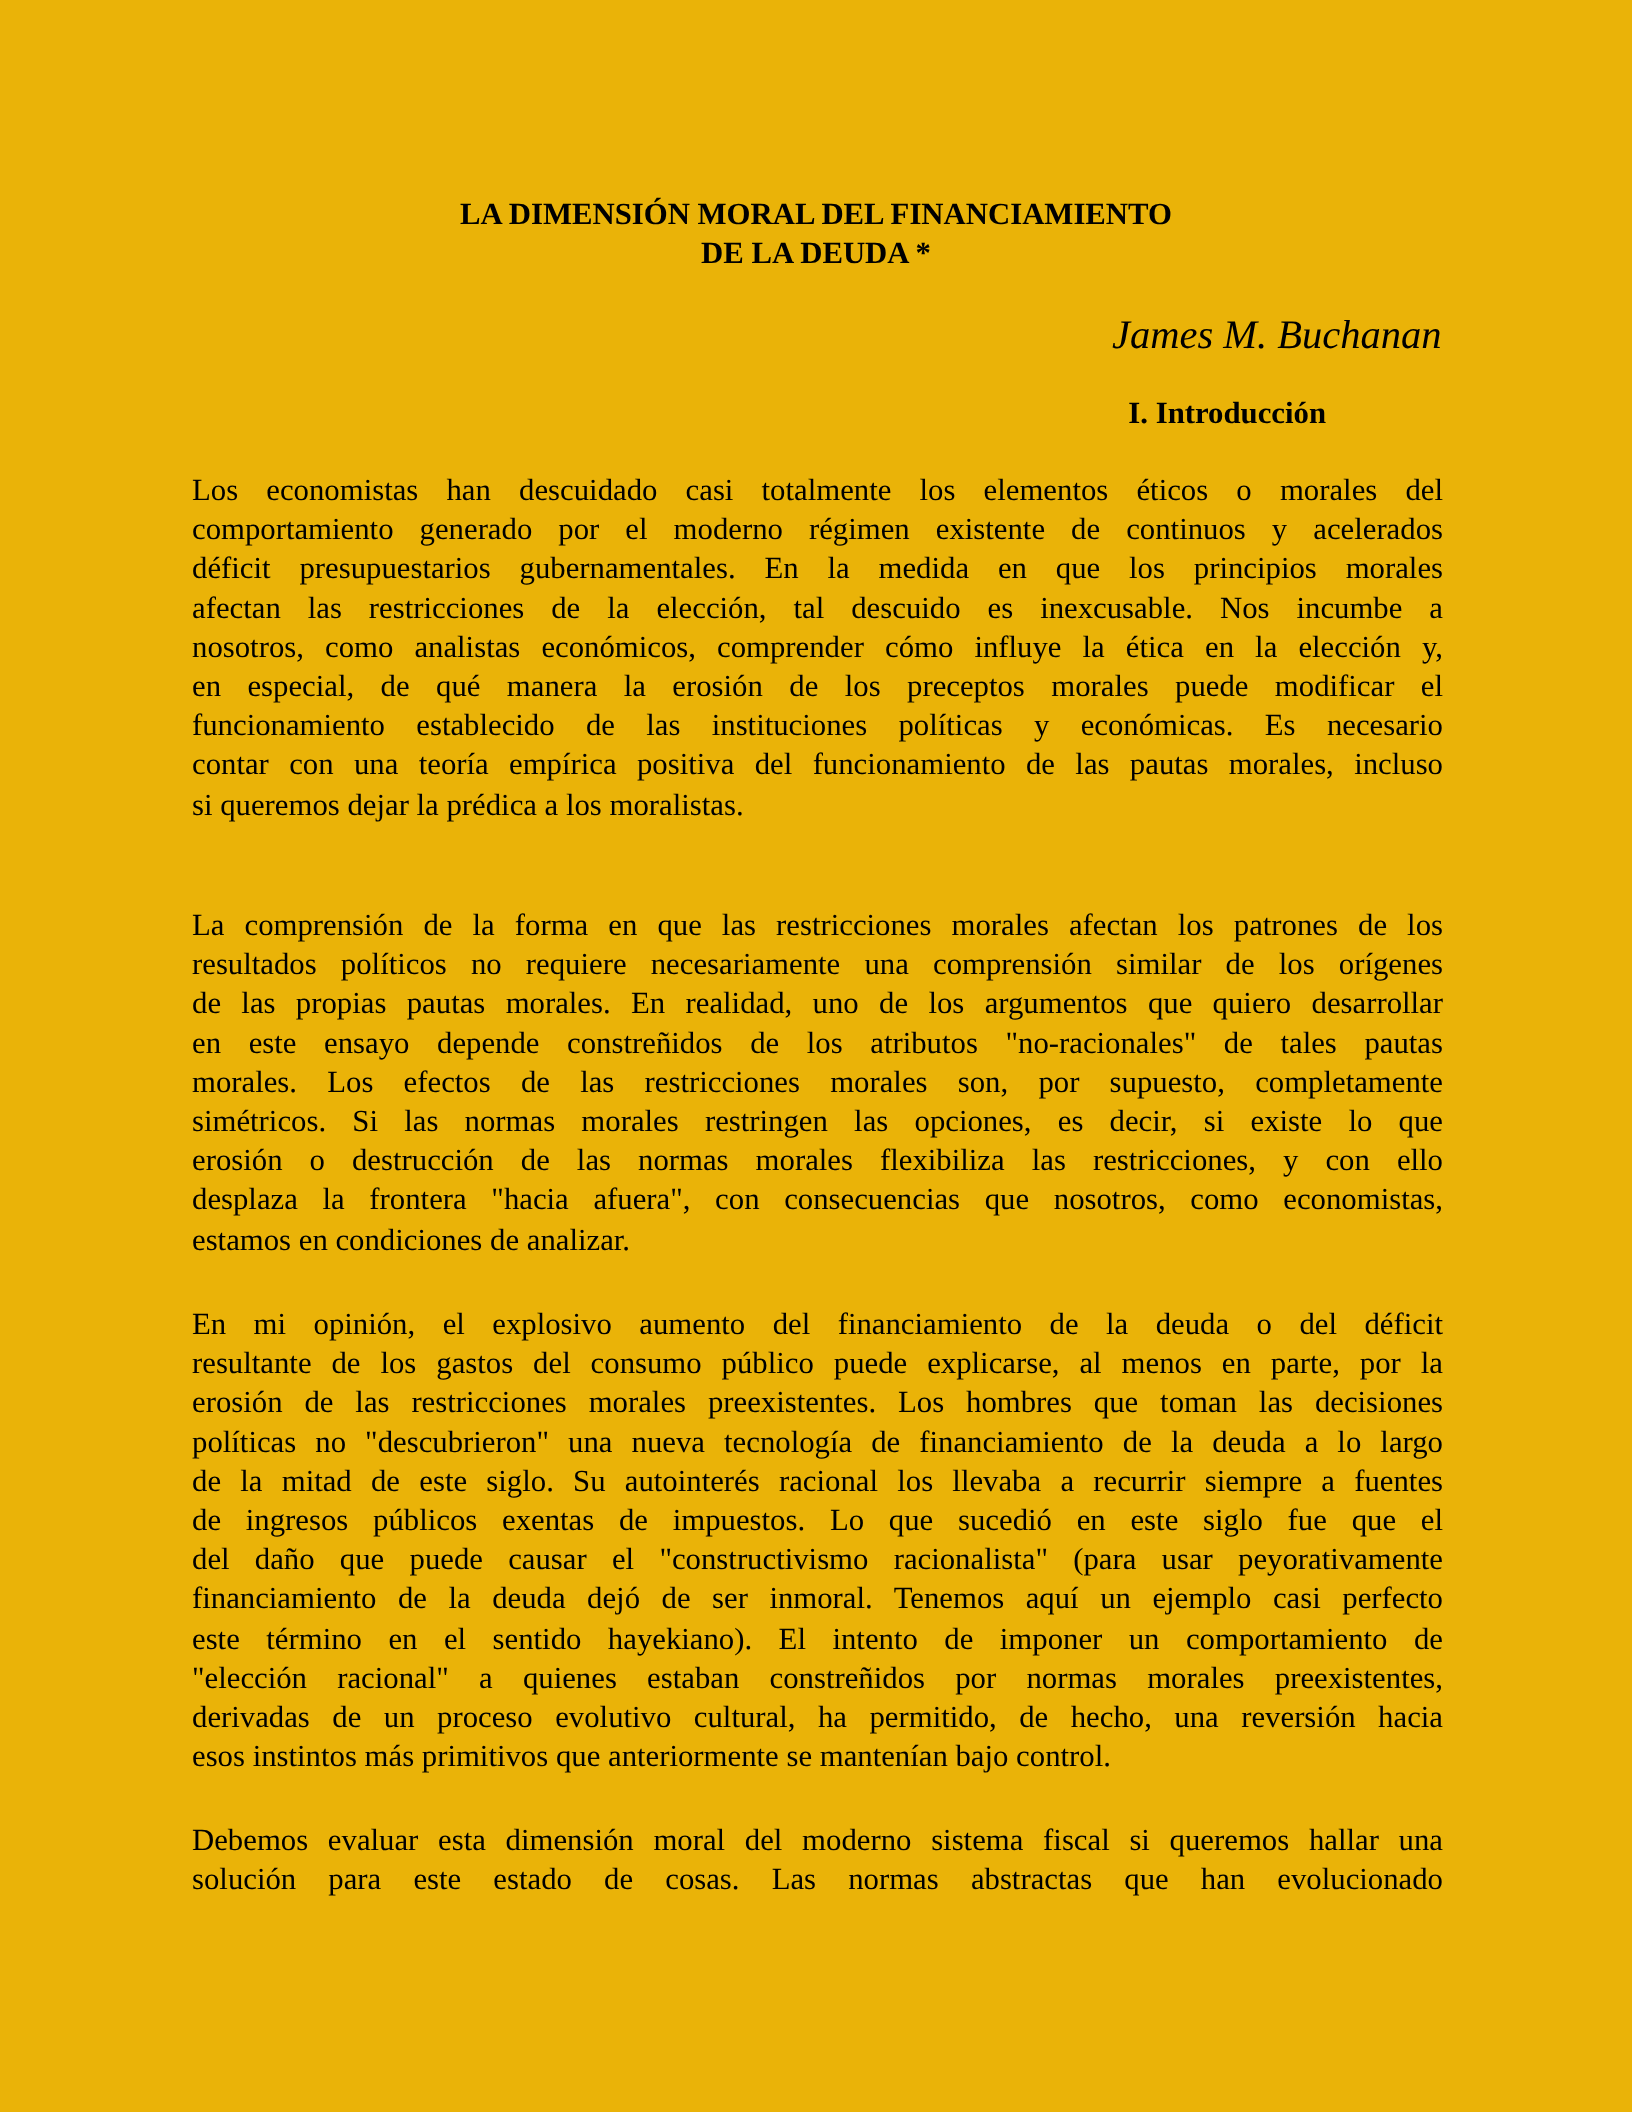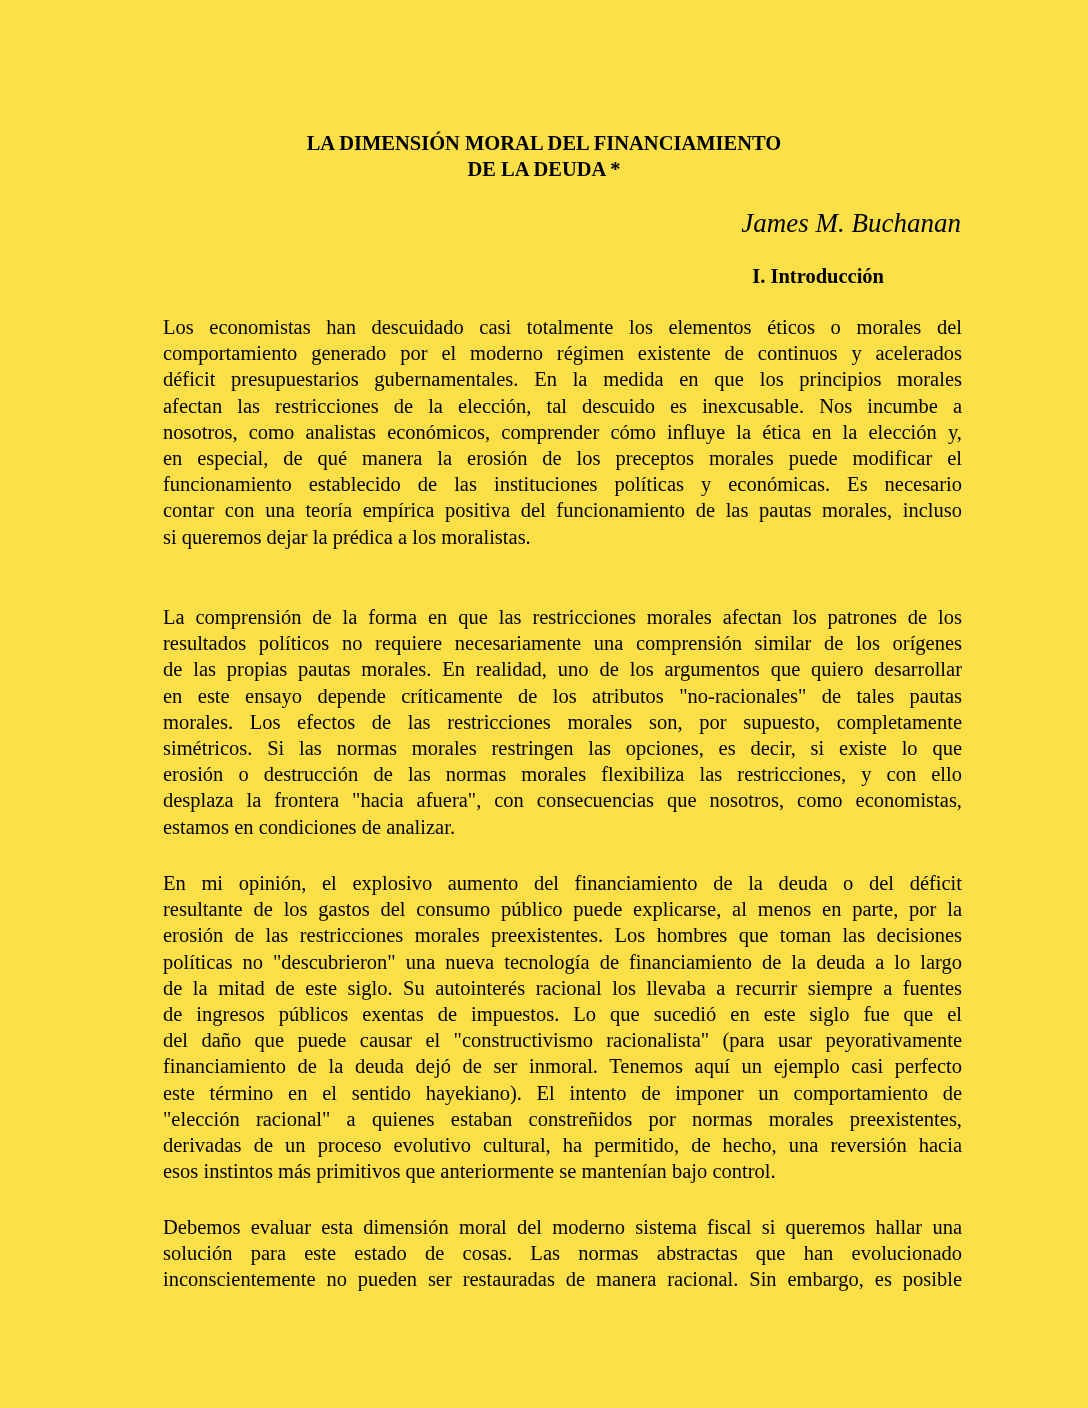--- a/index.html
+++ b/index.html
@@ -1,19 +1,19 @@
 <!DOCTYPE html>
 <html><head>
   <meta charset="utf-8">
   <style>
     html, body { margin: 0; padding: 0; background: #ffffff; }
     body { width: 1088px; height: 1408px; position: relative; overflow: hidden; }
     .page {
       position: absolute; left: 0; top: 0; width: 1088px; height: 1408px;
-      background: #fde047; color: #000000;
+      background: #eab308; color: #000000;
       font-family: "Liberation Serif", "DejaVu Serif", serif;
     }
     .title {
       position: absolute; left: 0; width: 1088px; text-align: center;
       font-weight: bold; font-size: 20.5px; line-height: 26px;
     }
     .title-1 { top: 130px; }
     .title-2 { top: 156px; }
     .author {
       position: absolute; right: 127px; top: 210px;
@@ -22,21 +22,21 @@
     .section {
       position: absolute; left: 0; width: 884px; top: 263px; text-align: right;
       font-weight: bold; font-size: 20.5px; line-height: 26px;
     }
     .para {
       position: absolute; left: 128px; width: 834px;
       font-size: 20.5px; line-height: 26.2px;
     }
     .line {
       display: block; text-align: justify; text-align-last: justify;
-      white-space: nowrap; height: 26.2px; margin-left: 35px;
+      white-space: nowrap; height: 26.2px;
     }
     .line.last { text-align-last: left; }
     .p1 { top: 314px; }
     .p2 { top: 604px; }
     .p3 { top: 870px; }
     .p4 { top: 1214px; }
   </style>
 </head>
 <body>
 
@@ -55,21 +55,21 @@
     <span class="line">en especial, de qué manera la erosión de los preceptos morales puede modificar el</span>
     <span class="line">funcionamiento establecido de las instituciones políticas y económicas. Es necesario</span>
     <span class="line">contar con una teoría empírica positiva del funcionamiento de las pautas morales, incluso</span>
     <span class="line last">si queremos dejar la prédica a los moralistas.</span>
   </div>
 
   <div class="para p2">
     <span class="line">La comprensión de la forma en que las restricciones morales afectan los patrones de los</span>
     <span class="line">resultados políticos no requiere necesariamente una comprensión similar de los orígenes</span>
     <span class="line">de las propias pautas morales. En realidad, uno de los argumentos que quiero desarrollar</span>
-    <span class="line">en este ensayo depende críticamente de los atributos "no-racionales" de tales pautas</span>
+    <span class="line">en este ensayo depende constreñidos de los atributos "no-racionales" de tales pautas</span>
     <span class="line">morales. Los efectos de las restricciones morales son, por supuesto, completamente</span>
     <span class="line">simétricos. Si las normas morales restringen las opciones, es decir, si existe lo que</span>
     <span class="line">erosión o destrucción de las normas morales flexibiliza las restricciones, y con ello</span>
     <span class="line">desplaza la frontera "hacia afuera", con consecuencias que nosotros, como economistas,</span>
     <span class="line last">estamos en condiciones de analizar.</span>
   </div>
 
   <div class="para p3">
     <span class="line">En mi opinión, el explosivo aumento del financiamiento de la deuda o del déficit</span>
     <span class="line">resultante de los gastos del consumo público puede explicarse, al menos en parte, por la</span>
@@ -81,15 +81,14 @@
     <span class="line">financiamiento de la deuda dejó de ser inmoral. Tenemos aquí un ejemplo casi perfecto</span>
     <span class="line">este término en el sentido hayekiano). El intento de imponer un comportamiento de</span>
     <span class="line">"elección racional" a quienes estaban constreñidos por normas morales preexistentes,</span>
     <span class="line">derivadas de un proceso evolutivo cultural, ha permitido, de hecho, una reversión hacia</span>
     <span class="line last">esos instintos más primitivos que anteriormente se mantenían bajo control.</span>
   </div>
 
   <div class="para p4">
     <span class="line">Debemos evaluar esta dimensión moral del moderno sistema fiscal si queremos hallar una</span>
     <span class="line">solución para este estado de cosas. Las normas abstractas que han evolucionado</span>
-    <span class="line">inconscientemente no pueden ser restauradas de manera racional. Sin embargo, es posible</span>
   </div>
 </div>
 
 </body></html>

